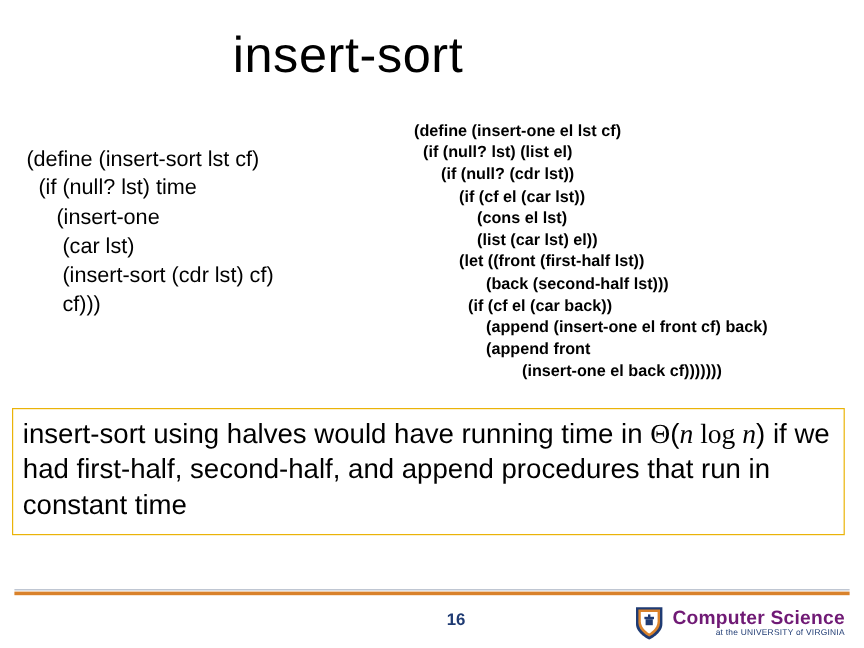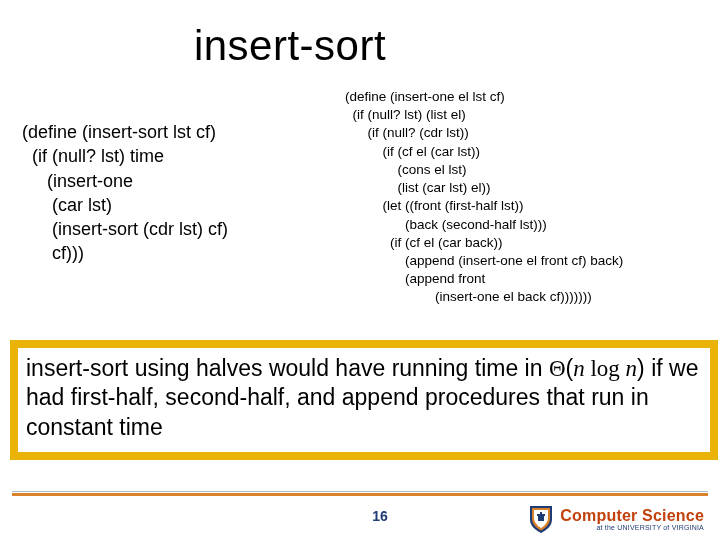--- a/index.html
+++ b/index.html
@@ -31,33 +31,34 @@
     position: absolute;
     top: 120px;
     left: 22px;
     width: 300px;
     font-size: 18px;
     line-height: 1.35;
     white-space: pre;
   }
   .code-right {
     position: absolute;
-    top: 88px;
+    top: 100px;
     left: 345px;
     width: 360px;
     font-size: 13.5px;
     line-height: 1.35;
     white-space: pre;
+    font-weight: bold;
   }
   .callout {
     position: absolute;
     top: 340px;
     left: 10px;
     width: 676px;
-    border: 8px solid #eab308;
+    border: 1px solid #eab308;
     padding: 6px 8px 10px 8px;
     font-size: 23px;
     line-height: 1.28;
   }
   .callout .theta { font-family: "Times New Roman", serif; }
   .callout .nlogn { font-family: "Times New Roman", serif; font-style: italic; }
   .callout .nlogn .log { font-style: normal; }
   .pagenum {
     position: absolute;
     bottom: 16px;
@@ -93,21 +94,21 @@
     align-items: center;
     gap: 6px;
   }
   .logo-text {
     text-align: right;
     line-height: 1.0;
   }
   .logo-cs {
     font-size: 16px;
     font-weight: bold;
-    color: #c2410c;
+    color: #701a75;
     letter-spacing: 0.2px;
   }
   .logo-uva {
     font-size: 7px;
     color: #1f3b73;
     letter-spacing: 0.2px;
   }
   .logo-shield {
     width: 26px;
     height: 30px;

